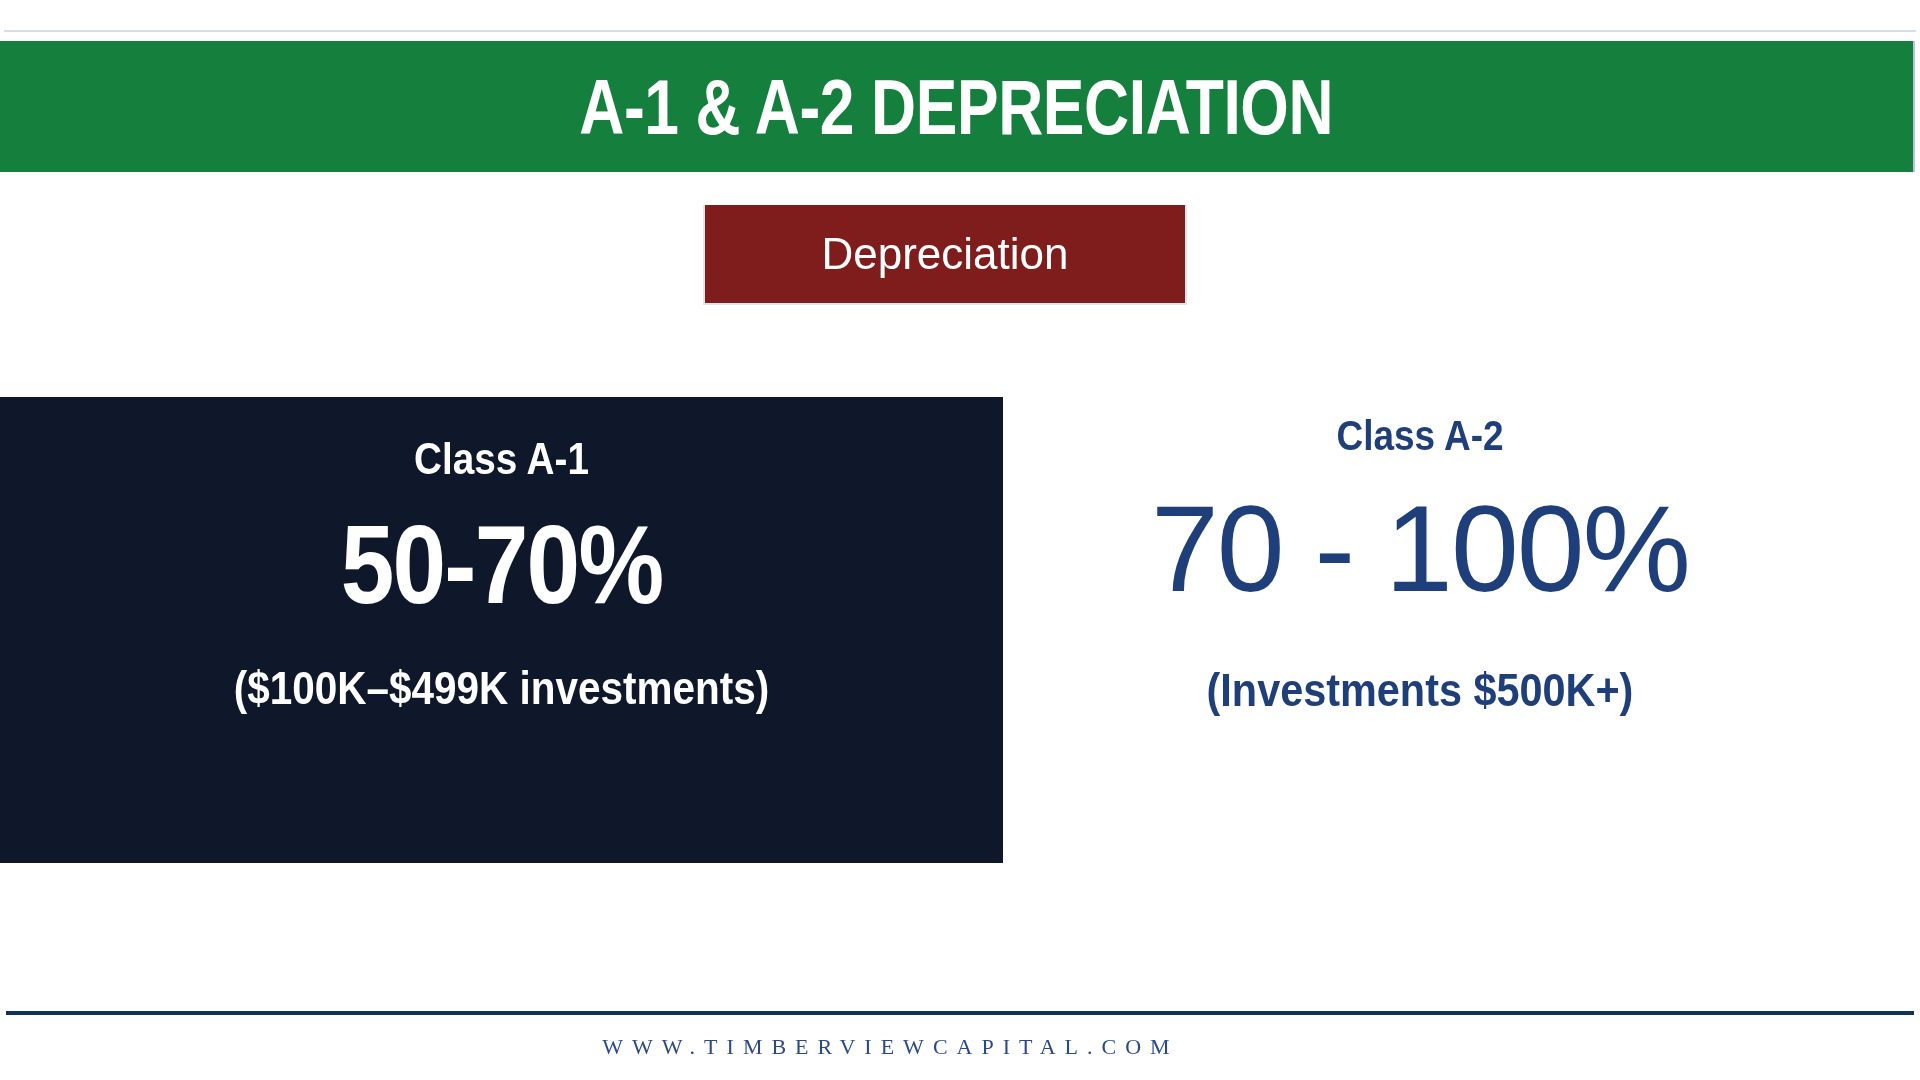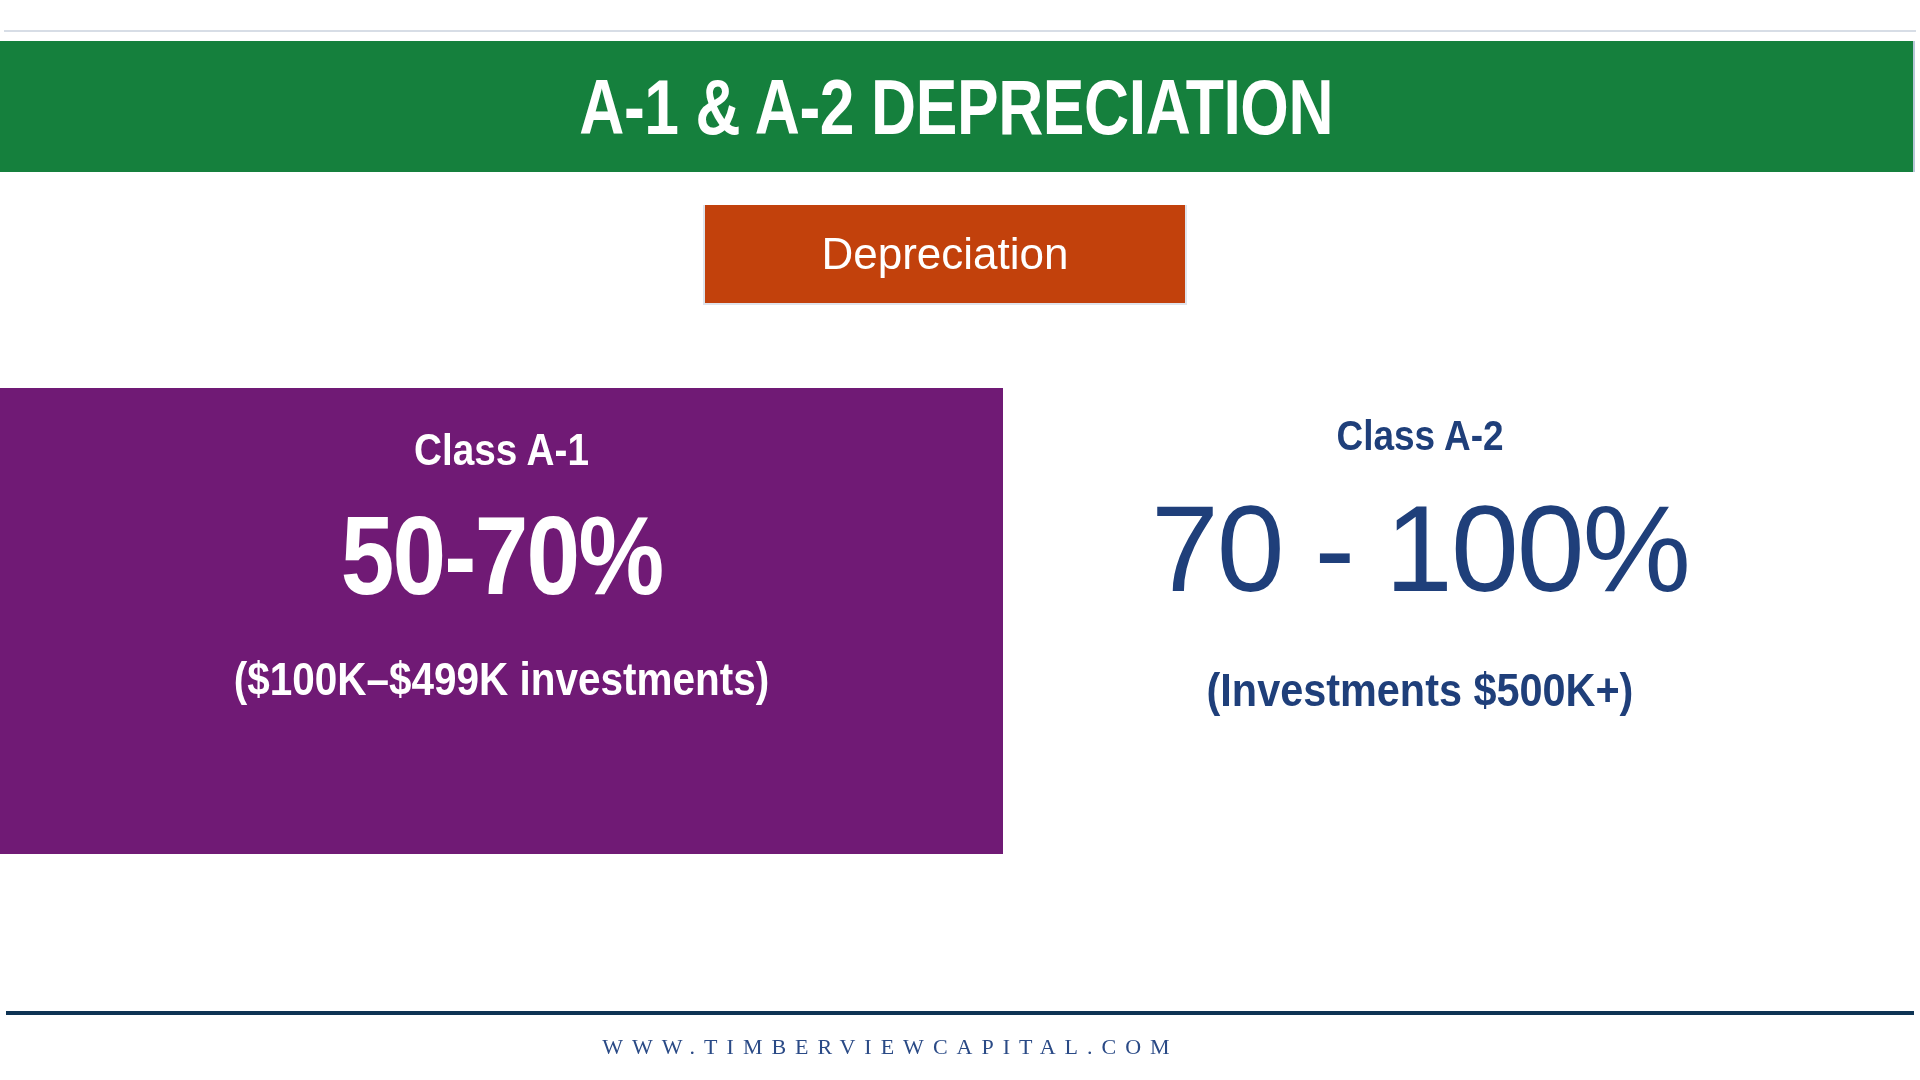--- a/index.html
+++ b/index.html
@@ -50,45 +50,45 @@
     white-space: nowrap;
   }
 
   
   .chip {
     position: absolute;
     left: 703px;
     top: 205px;
     width: 484px;
     height: 100px;
-    background: #c2410c;
+    background: #7f1d1d;
     display: flex;
     align-items: center;
     justify-content: center;
     box-sizing: border-box;
     border-left: 2px solid #dfe4ec;
     border-right: 2px solid #dfe4ec;
     border-bottom: 2px solid #dfe4ec;
   }
   .chip .chip-text {
     color: #ffffff;
     font-size: 44px;
     font-weight: normal;
     line-height: 1;
     white-space: nowrap;
   }
 
   
   .card-a1 {
     position: absolute;
     left: 0px;
-    top: 388px;
+    top: 397px;
     width: 1003px;
     height: 466px;
-    background: #701a75;
+    background: #0f172a;
     box-sizing: border-box;
     padding-left: 33px;
   }
   .card-a1 .a1-heading {
     position: absolute;
     left: 0;
     top: 40px;
     width: 100%;
     text-align: center;
     color: #ffffff;

